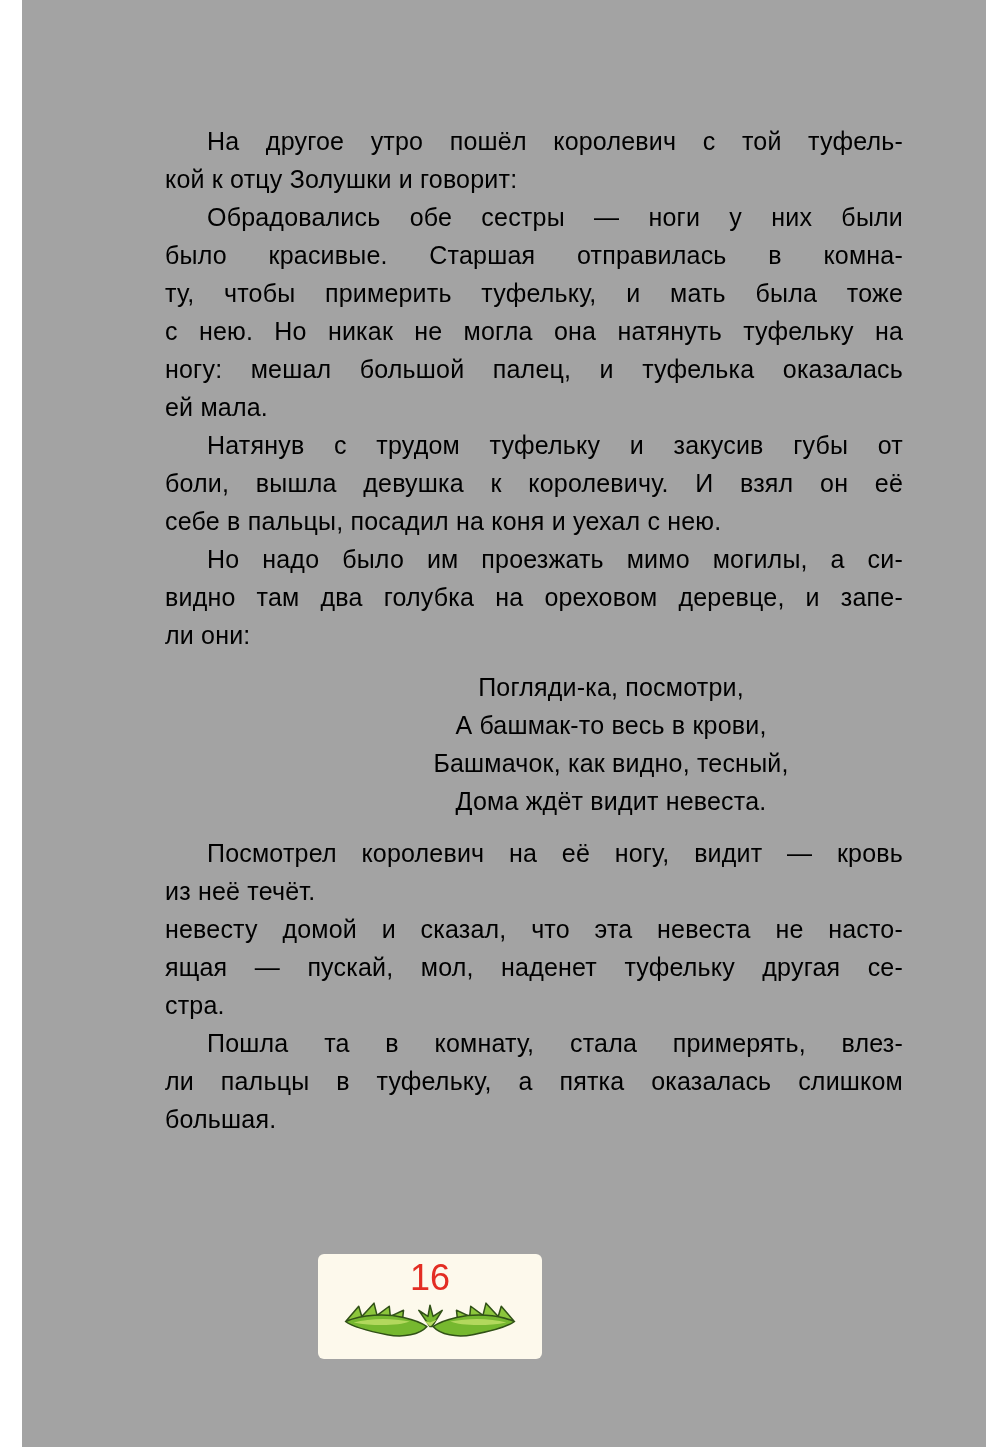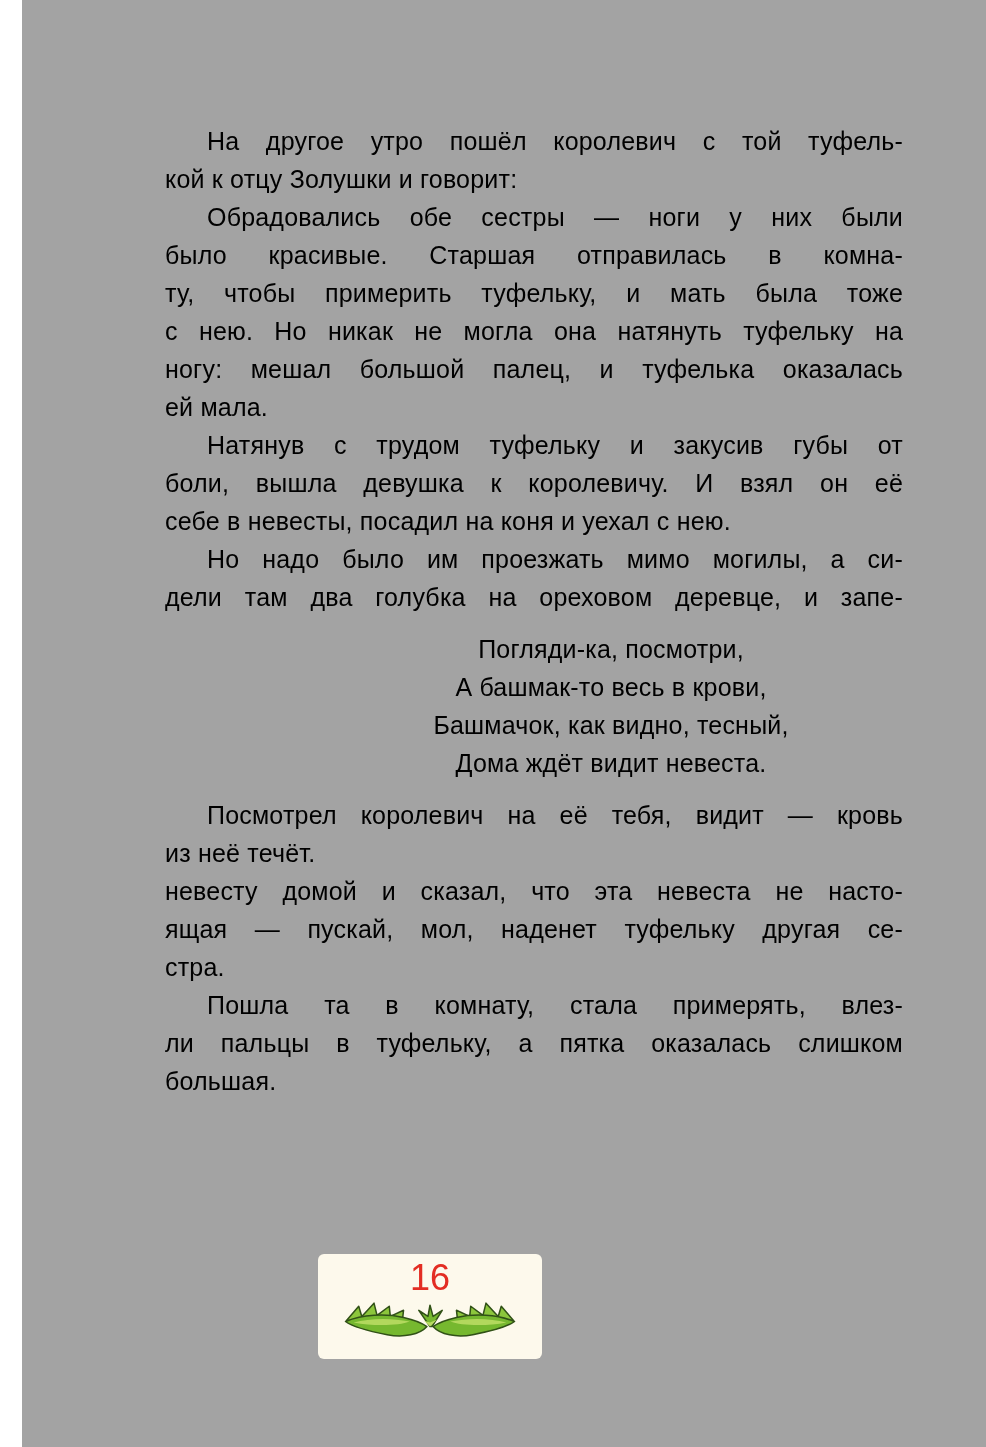--- a/index.html
+++ b/index.html
@@ -69,34 +69,35 @@
         <div class="line just first">Обрадовались обе сестры — ноги у них были</div>
         <div class="line just">было красивые. Старшая отправилась в комна-</div>
         <div class="line just">ту, чтобы примерить туфельку, и мать была тоже</div>
         <div class="line just">с нею. Но никак не могла она натянуть туфельку на</div>
         <div class="line just">ногу: мешал большой палец, и туфелька оказалась</div>
         <div class="line last">ей мала.</div>
       </div>
       <div class="paragraph prose">
         <div class="line just first">Натянув с трудом туфельку и закусив губы от</div>
         <div class="line just">боли, вышла девушка к королевичу. И взял он её</div>
-        <div class="line last">себе в невесты, посадил на коня и уехал с нею.</div>
+        <div class="line last">себе в пальцы, посадил на коня и уехал с нею.</div>
       </div>
       <div class="paragraph prose">
         <div class="line just first">Но надо было им проезжать мимо могилы, а си-</div>
-        <div class="line just">дели там два голубка на ореховом деревце, и запе-</div>
+        <div class="line just">видно там два голубка на ореховом деревце, и запе-</div>
+        <div class="line last">ли они:</div>
       </div>
       <div class="paragraph verse">
         <div class="line">Погляди-ка, посмотри,</div>
         <div class="line">А башмак-то весь в крови,</div>
         <div class="line">Башмачок, как видно, тесный,</div>
         <div class="line">Дома ждёт видит невеста.</div>
       </div>
       <div class="paragraph prose">
-        <div class="line just first">Посмотрел королевич на её тебя, видит — кровь</div>
+        <div class="line just first">Посмотрел королевич на её ногу, видит — кровь</div>
         <div class="line last">из неё течёт.</div>
       </div>
       <div class="paragraph prose">
         <div class="line just">невесту домой и сказал, что эта невеста не насто-</div>
         <div class="line just">ящая — пускай, мол, наденет туфельку другая се-</div>
         <div class="line last">стра.</div>
       </div>
       <div class="paragraph prose">
         <div class="line just first">Пошла та в комнату, стала примерять, влез-</div>
         <div class="line just">ли пальцы в туфельку, а пятка оказалась слишком</div>

